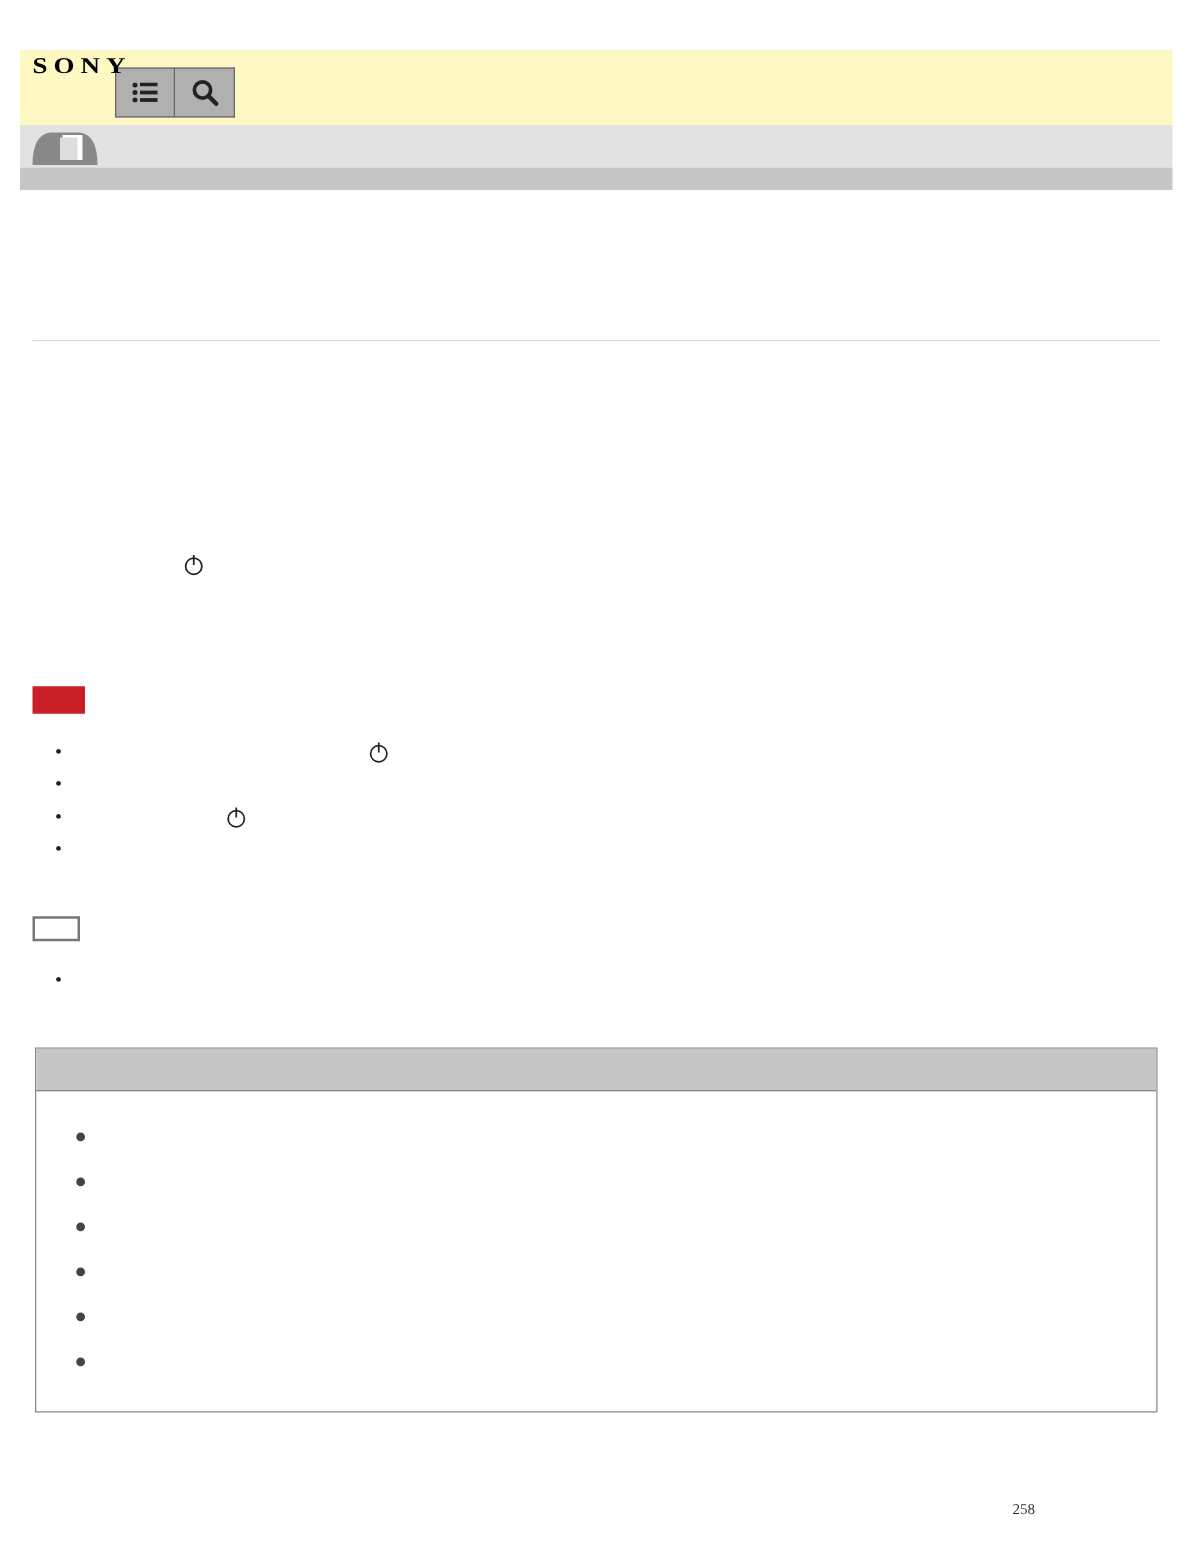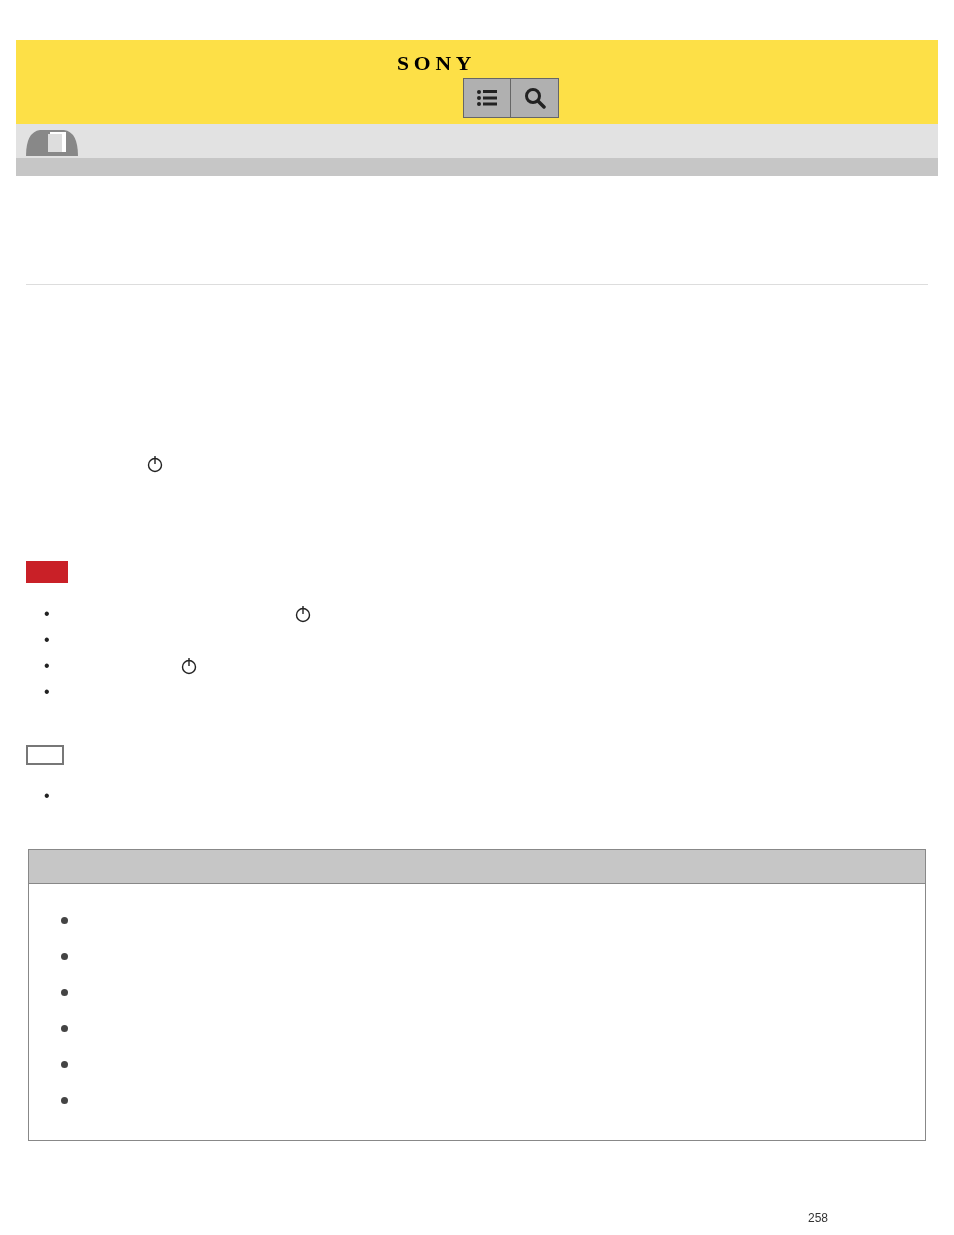--- a/index.html
+++ b/index.html
@@ -11,26 +11,26 @@
       font-family: Arial, Helvetica, sans-serif;
       background: #fff;
       width: 954px;
       margin: 0 auto;
       color: #333;
     }
     .page-wrapper {
       padding: 40px 16px 80px 16px;
     }
     .top-bar {
-      background: #fde047;
-      display: flex;
-      align-items: center;
-      justify-content: center;
+      background: #fef9c3;
+      display: flex;
+      align-items: center;
+      justify-content: flex-start;
       padding: 8px 8px 8px 10px;
-      height: 84px;
+      height: 60px;
     }
     .brand {
       font-family: "Times New Roman", serif;
       font-weight: 900;
       letter-spacing: 4px;
       font-size: 18px;
       color: #000;
       transform: scaleX(1.2);
       transform-origin: left;
       margin-top: -36px;
@@ -65,21 +65,22 @@
       height: 34px;
       display: flex;
       align-items: flex-end;
       justify-content: center;
     }
     .gray-strip {
       background: #c6c6c6;
       height: 18px;
     }
     .content {
-      padding: 12px 10px 0 10px;
+      padding: 24px 10px 0 10px;
+      font-family: Liberation Serif, serif;
     }
     .hr-divider {
       border-top: 1px solid #ddd;
       margin: 96px 0 20px 0;
     }
     .intro-spacer {
       height: 150px;
     }
     .power-icon-line {
       display: flex;

